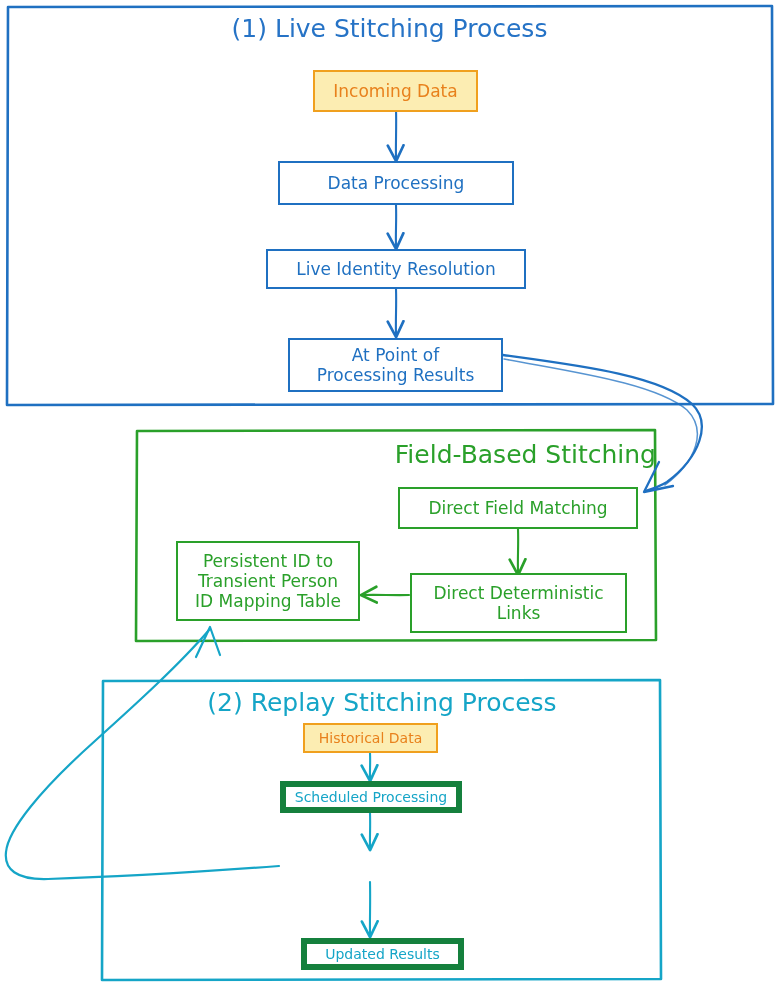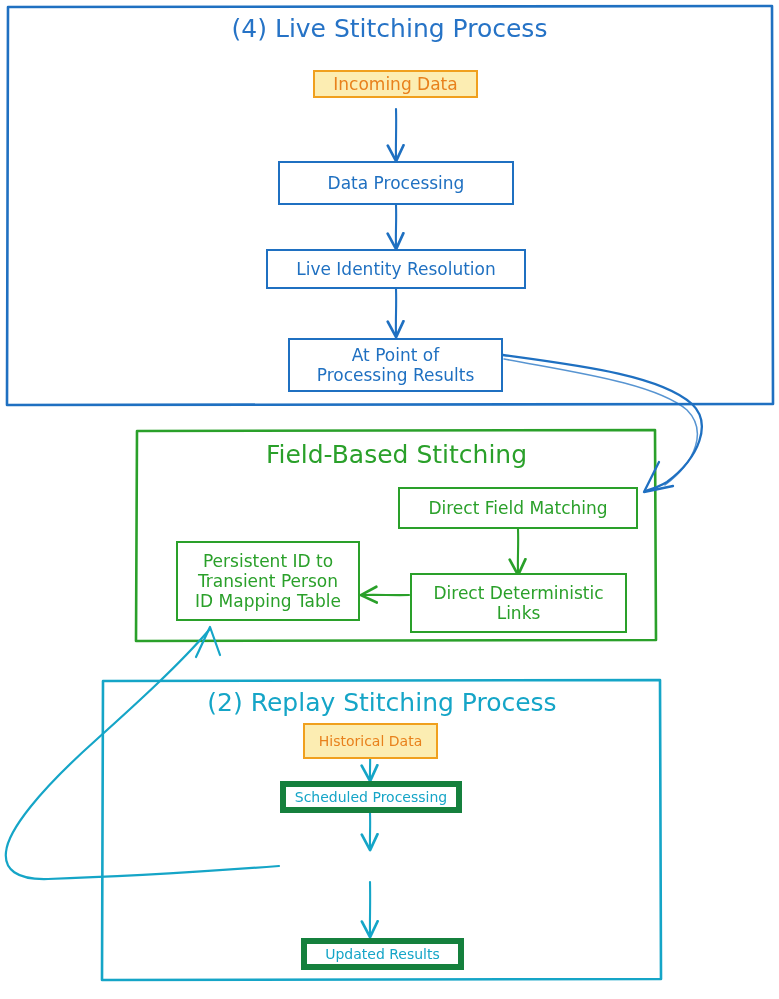--- a/index.html
+++ b/index.html
@@ -52,20 +52,21 @@
     font-size: 25px;
   }
   
   .green-box {
     border: 2px solid #2aa02a;
     color: #2aa02a;
   }
   .green-title {
     color: #2aa02a;
     font-size: 25px;
+    text-align: right;
   }
   
   .teal-box {
     border: 6px solid #15803d;
     color: #15a5c7;
   }
   .teal-title {
     color: #15a5c7;
     font-size: 25px;
   }
@@ -139,44 +140,44 @@
     <g>
       <path d="M370 882 C370.5 903, 369.7 918, 370 934" fill="none" stroke="#15a5c7" stroke-width="2.1" stroke-linecap="round" marker-end="url(#arrow-teal)"></path>
     </g>
 
     <g>
       <path d="M279 866 C210 871, 110 877, 48 879 C16 880, 4 869, 6 852 C8 830, 40 790, 96 740 C136 704, 180 664, 209 630" fill="none" stroke="#15a5c7" stroke-width="2.2" stroke-linecap="round"></path>
       <path d="M196 657 L210 627 L220 655" fill="none" stroke="#15a5c7" stroke-width="2.2" stroke-linecap="round" stroke-linejoin="round"></path>
     </g>
   </svg>
 
-  <div class="grp-title blue-title" style="left:0; top:14px; width:779px;">(4) Live Stitching Process</div>
+  <div class="grp-title blue-title" style="left:0; top:14px; width:779px;">(1) Live Stitching Process</div>
 
   <div class="grp-title green-title" style="left:137px; top:440px; width:519px;">Field-Based Stitching</div>
 
   <div class="grp-title teal-title" style="left:103px; top:688px; width:558px;">(2) Replay Stitching Process</div>
 
-  <div class="node yellow-box" style="left:313px; top:70px; width:165px; height:28px; font-size:17px;">Incoming Data</div>
+  <div class="node yellow-box" style="left:313px; top:70px; width:165px; height:42px; font-size:17px;">Incoming Data</div>
 
   <div class="node blue-box" style="left:278px; top:161px; width:236px; height:44px; font-size:17px;">Data Processing</div>
 
   <div class="node blue-box" style="left:266px; top:249px; width:260px; height:40px; font-size:17px;">Live Identity Resolution</div>
 
   <div class="node blue-box" style="left:288px; top:338px; width:215px; height:54px; font-size:17px;">At Point of
 Processing Results</div>
 
   <div class="node green-box" style="left:398px; top:487px; width:240px; height:42px; font-size:17px;">Direct Field Matching</div>
 
   <div class="node green-box" style="left:176px; top:541px; width:184px; height:80px; font-size:17px;">Persistent ID to
 Transient Person
 ID Mapping Table</div>
 
   <div class="node green-box" style="left:410px; top:573px; width:217px; height:60px; font-size:17px;">Direct Deterministic
 Links</div>
 
-  <div class="node yellow-box" style="left:303px; top:723px; width:135px; height:36px; font-size:14px;">Historical Data</div>
+  <div class="node yellow-box" style="left:303px; top:723px; width:135px; height:30px; font-size:14px;">Historical Data</div>
 
   <div class="node teal-box" style="left:280px; top:781px; width:182px; height:32px; font-size:14px;">Scheduled Processing</div>
 
 
   <div class="node teal-box" style="left:301px; top:938px; width:163px; height:32px; font-size:14px;">Updated Results</div>
 
 </div>
 
 </body></html>

